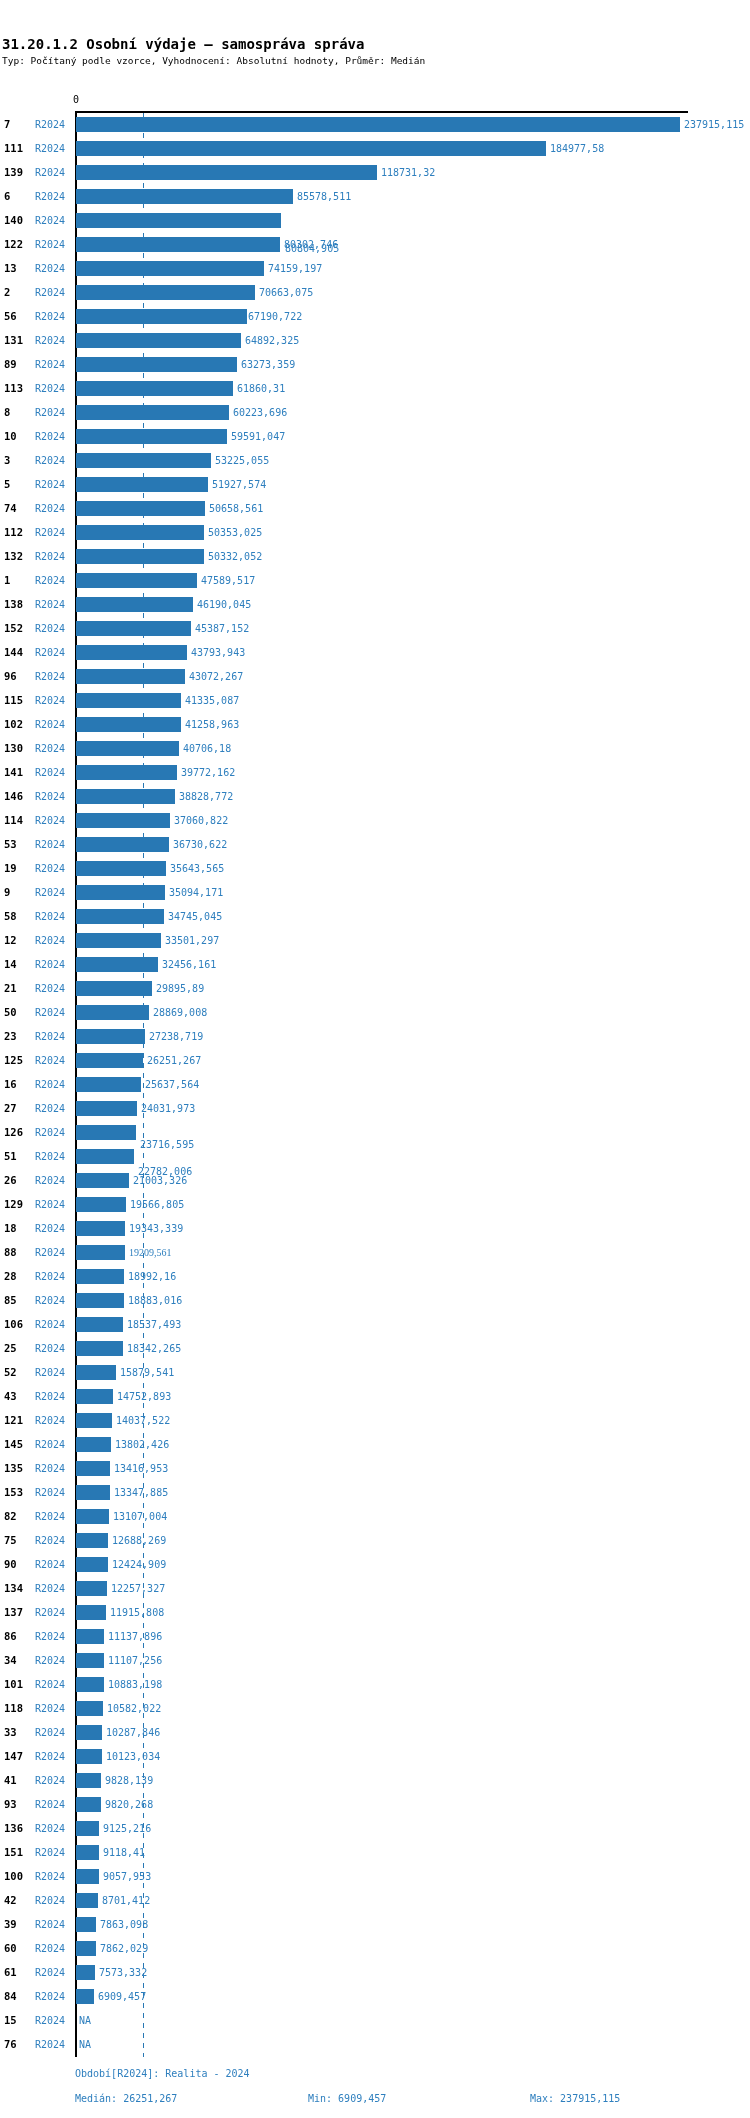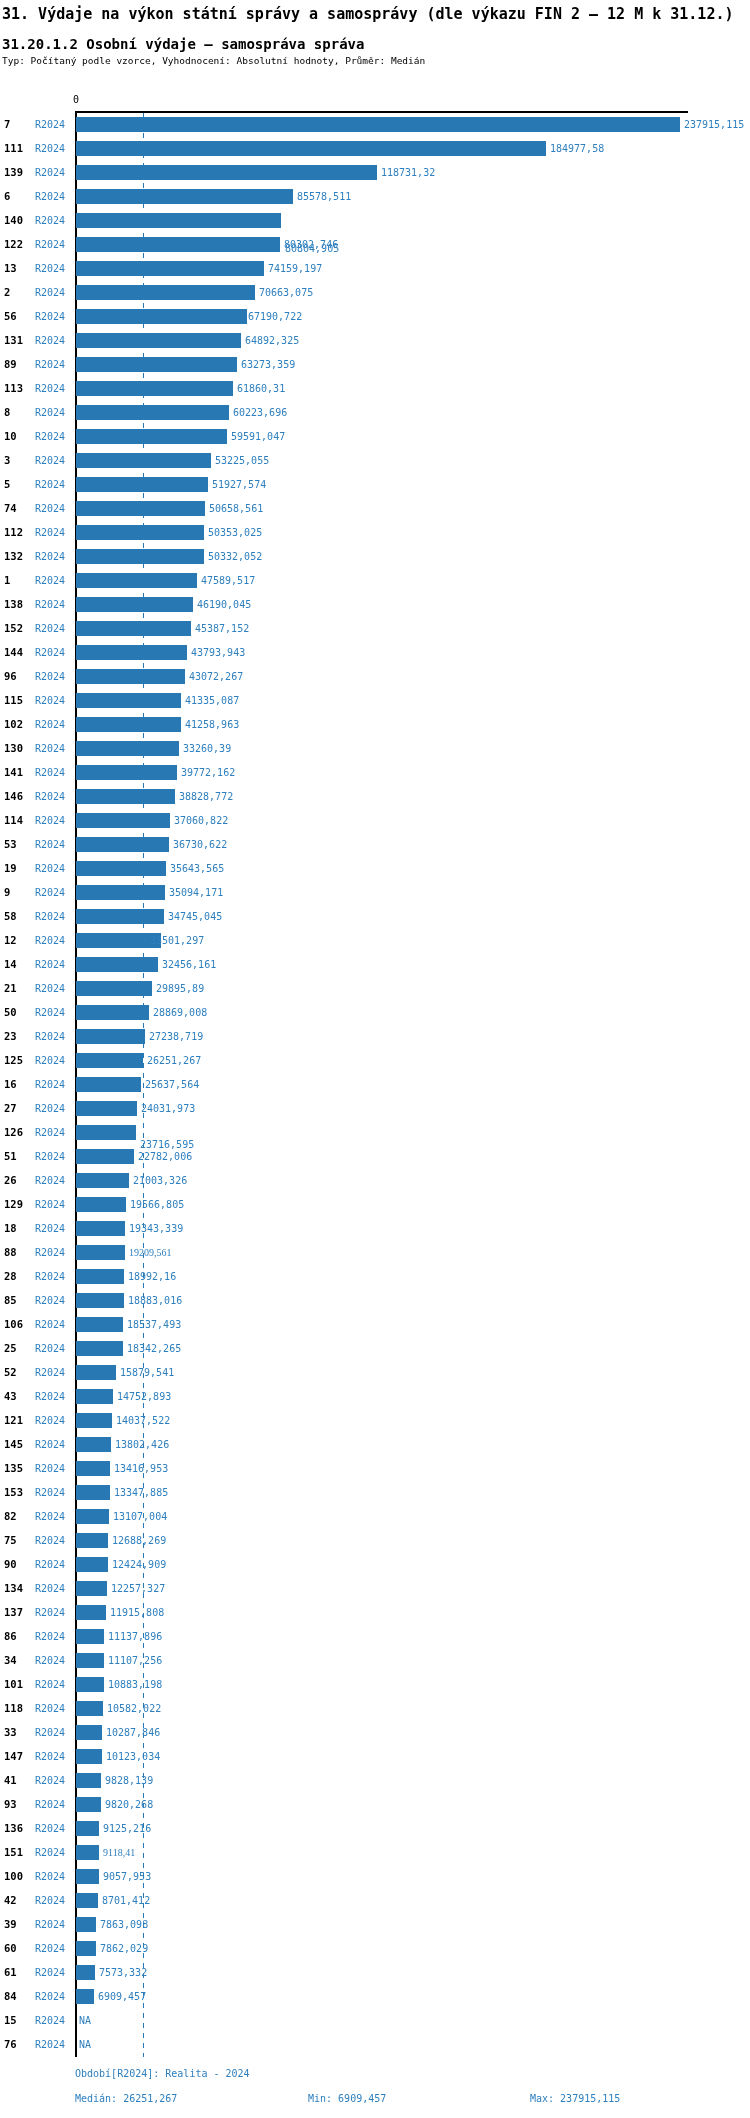--- a/index.html
+++ b/index.html
@@ -34,21 +34,20 @@
 
   .footer-period { position:absolute; left:75px; top:2068px; font-size:10px; color:var(--blue-text); white-space:nowrap; }
   .footer-median { position:absolute; left:75px; top:2093px; font-size:10px; color:var(--blue-text); white-space:nowrap; }
   .footer-min    { position:absolute; left:308px; top:2093px; font-size:10px; color:var(--blue-text); white-space:nowrap; }
   .footer-max    { position:absolute; left:530px; top:2093px; font-size:10px; color:var(--blue-text); white-space:nowrap; }
 </style>
 </head>
 <body>
 
 <div class="page">
-  <div class="title">31. Výdaje na výkon státní správy a samosprávy (dle výkazu FIN 2 – 12 M k 31.12.)</div>
   <div class="subtitle">31.20.1.2 Osobní výdaje – samospráva správa</div>
   <div class="meta">Typ: Počítaný podle vzorce, Vyhodnocení: Absolutní hodnoty, Průměr: Medián</div>
 
   <div>
     <div class="zero-label">0</div>
     <div class="x-axis-line"></div>
     <div class="y-axis-line"></div>
     <div class="median-line" style="left: 143px;"></div>
     <div class="rows">
         <div class="row">
@@ -204,21 +203,21 @@
         <div class="row">
           <span class="rnum">102</span>
           <span class="rper">R2024</span>
           <div class="bar" style="width: 105px;"></div>
           <span class="val" style="left: 185px;">41258,963</span>
         </div>
         <div class="row">
           <span class="rnum">130</span>
           <span class="rper">R2024</span>
           <div class="bar" style="width: 103px;"></div>
-          <span class="val" style="left: 183px;">33260,39</span>
+          <span class="val" style="left: 183px;">40706,18</span>
         </div>
         <div class="row">
           <span class="rnum">141</span>
           <span class="rper">R2024</span>
           <div class="bar" style="width: 101px;"></div>
           <span class="val" style="left: 181px;">39772,162</span>
         </div>
         <div class="row">
           <span class="rnum">146</span>
           <span class="rper">R2024</span>
@@ -252,21 +251,21 @@
         <div class="row">
           <span class="rnum">58</span>
           <span class="rper">R2024</span>
           <div class="bar" style="width: 88px;"></div>
           <span class="val" style="left: 168px;">34745,045</span>
         </div>
         <div class="row">
           <span class="rnum">12</span>
           <span class="rper">R2024</span>
           <div class="bar" style="width: 85px;"></div>
-          <span class="val" style="left: 150px; text-align: center;">33501,297</span>
+          <span class="val" style="left: 165px; text-align: center;">33501,297</span>
         </div>
         <div class="row">
           <span class="rnum">14</span>
           <span class="rper">R2024</span>
           <div class="bar" style="width: 82px;"></div>
           <span class="val" style="left: 162px;">32456,161</span>
         </div>
         <div class="row">
           <span class="rnum">21</span>
           <span class="rper">R2024</span>
@@ -306,21 +305,21 @@
         <div class="row">
           <span class="rnum">126</span>
           <span class="rper">R2024</span>
           <div class="bar" style="width: 60px;"></div>
           <span class="val" style="left: 140px; margin-top: 12px;">23716,595</span>
         </div>
         <div class="row">
           <span class="rnum">51</span>
           <span class="rper">R2024</span>
           <div class="bar" style="width: 58px;"></div>
-          <span class="val" style="left: 138px;">22782,006</span>
+          <span class="val" style="left: 138px; margin-top: 15px;">22782,006</span>
         </div>
         <div class="row">
           <span class="rnum">26</span>
           <span class="rper">R2024</span>
           <div class="bar" style="width: 53px;"></div>
           <span class="val" style="left: 133px;">21003,326</span>
         </div>
         <div class="row">
           <span class="rnum">129</span>
           <span class="rper">R2024</span>
@@ -480,21 +479,21 @@
         <div class="row">
           <span class="rnum">136</span>
           <span class="rper">R2024</span>
           <div class="bar" style="width: 23px;"></div>
           <span class="val" style="left: 103px;">9125,216</span>
         </div>
         <div class="row">
           <span class="rnum">151</span>
           <span class="rper">R2024</span>
           <div class="bar" style="width: 23px;"></div>
-          <span class="val" style="left: 103px; font-family: Liberation Serif, serif;">9118,41</span>
+          <span class="val" style="left: 103px;">9118,41</span>
         </div>
         <div class="row">
           <span class="rnum">100</span>
           <span class="rper">R2024</span>
           <div class="bar" style="width: 23px;"></div>
           <span class="val" style="left: 103px;">9057,953</span>
         </div>
         <div class="row">
           <span class="rnum">42</span>
           <span class="rper">R2024</span>

